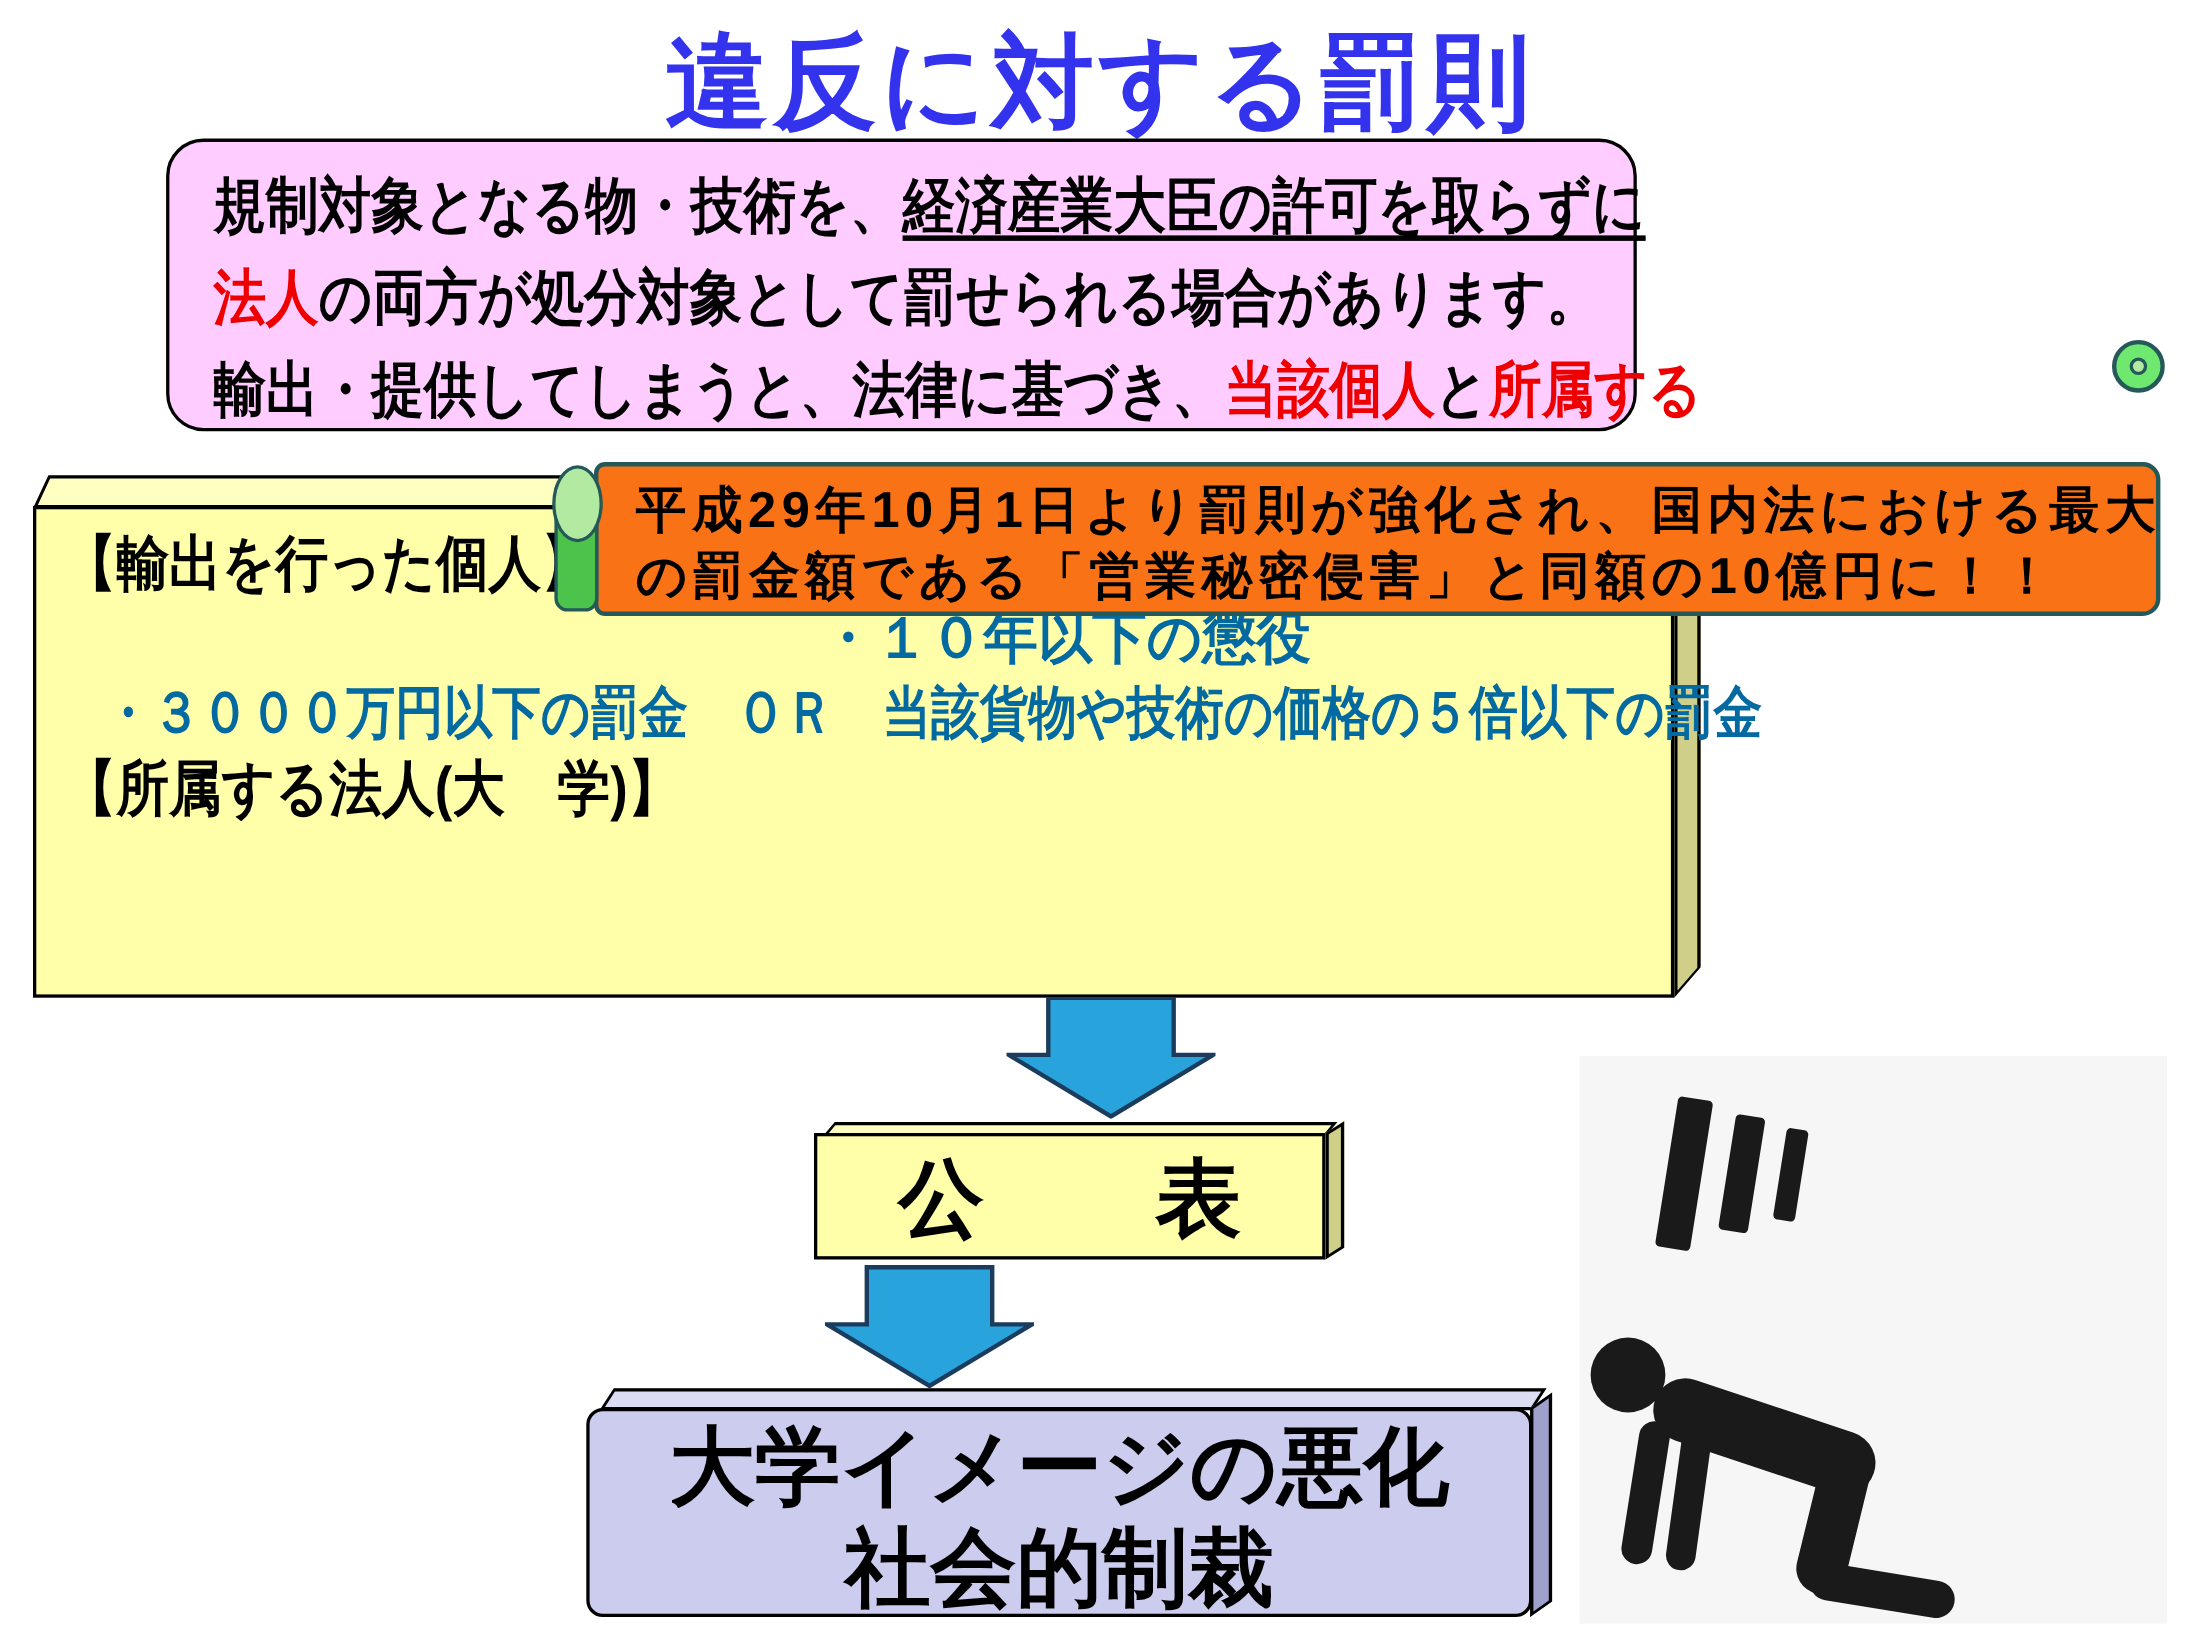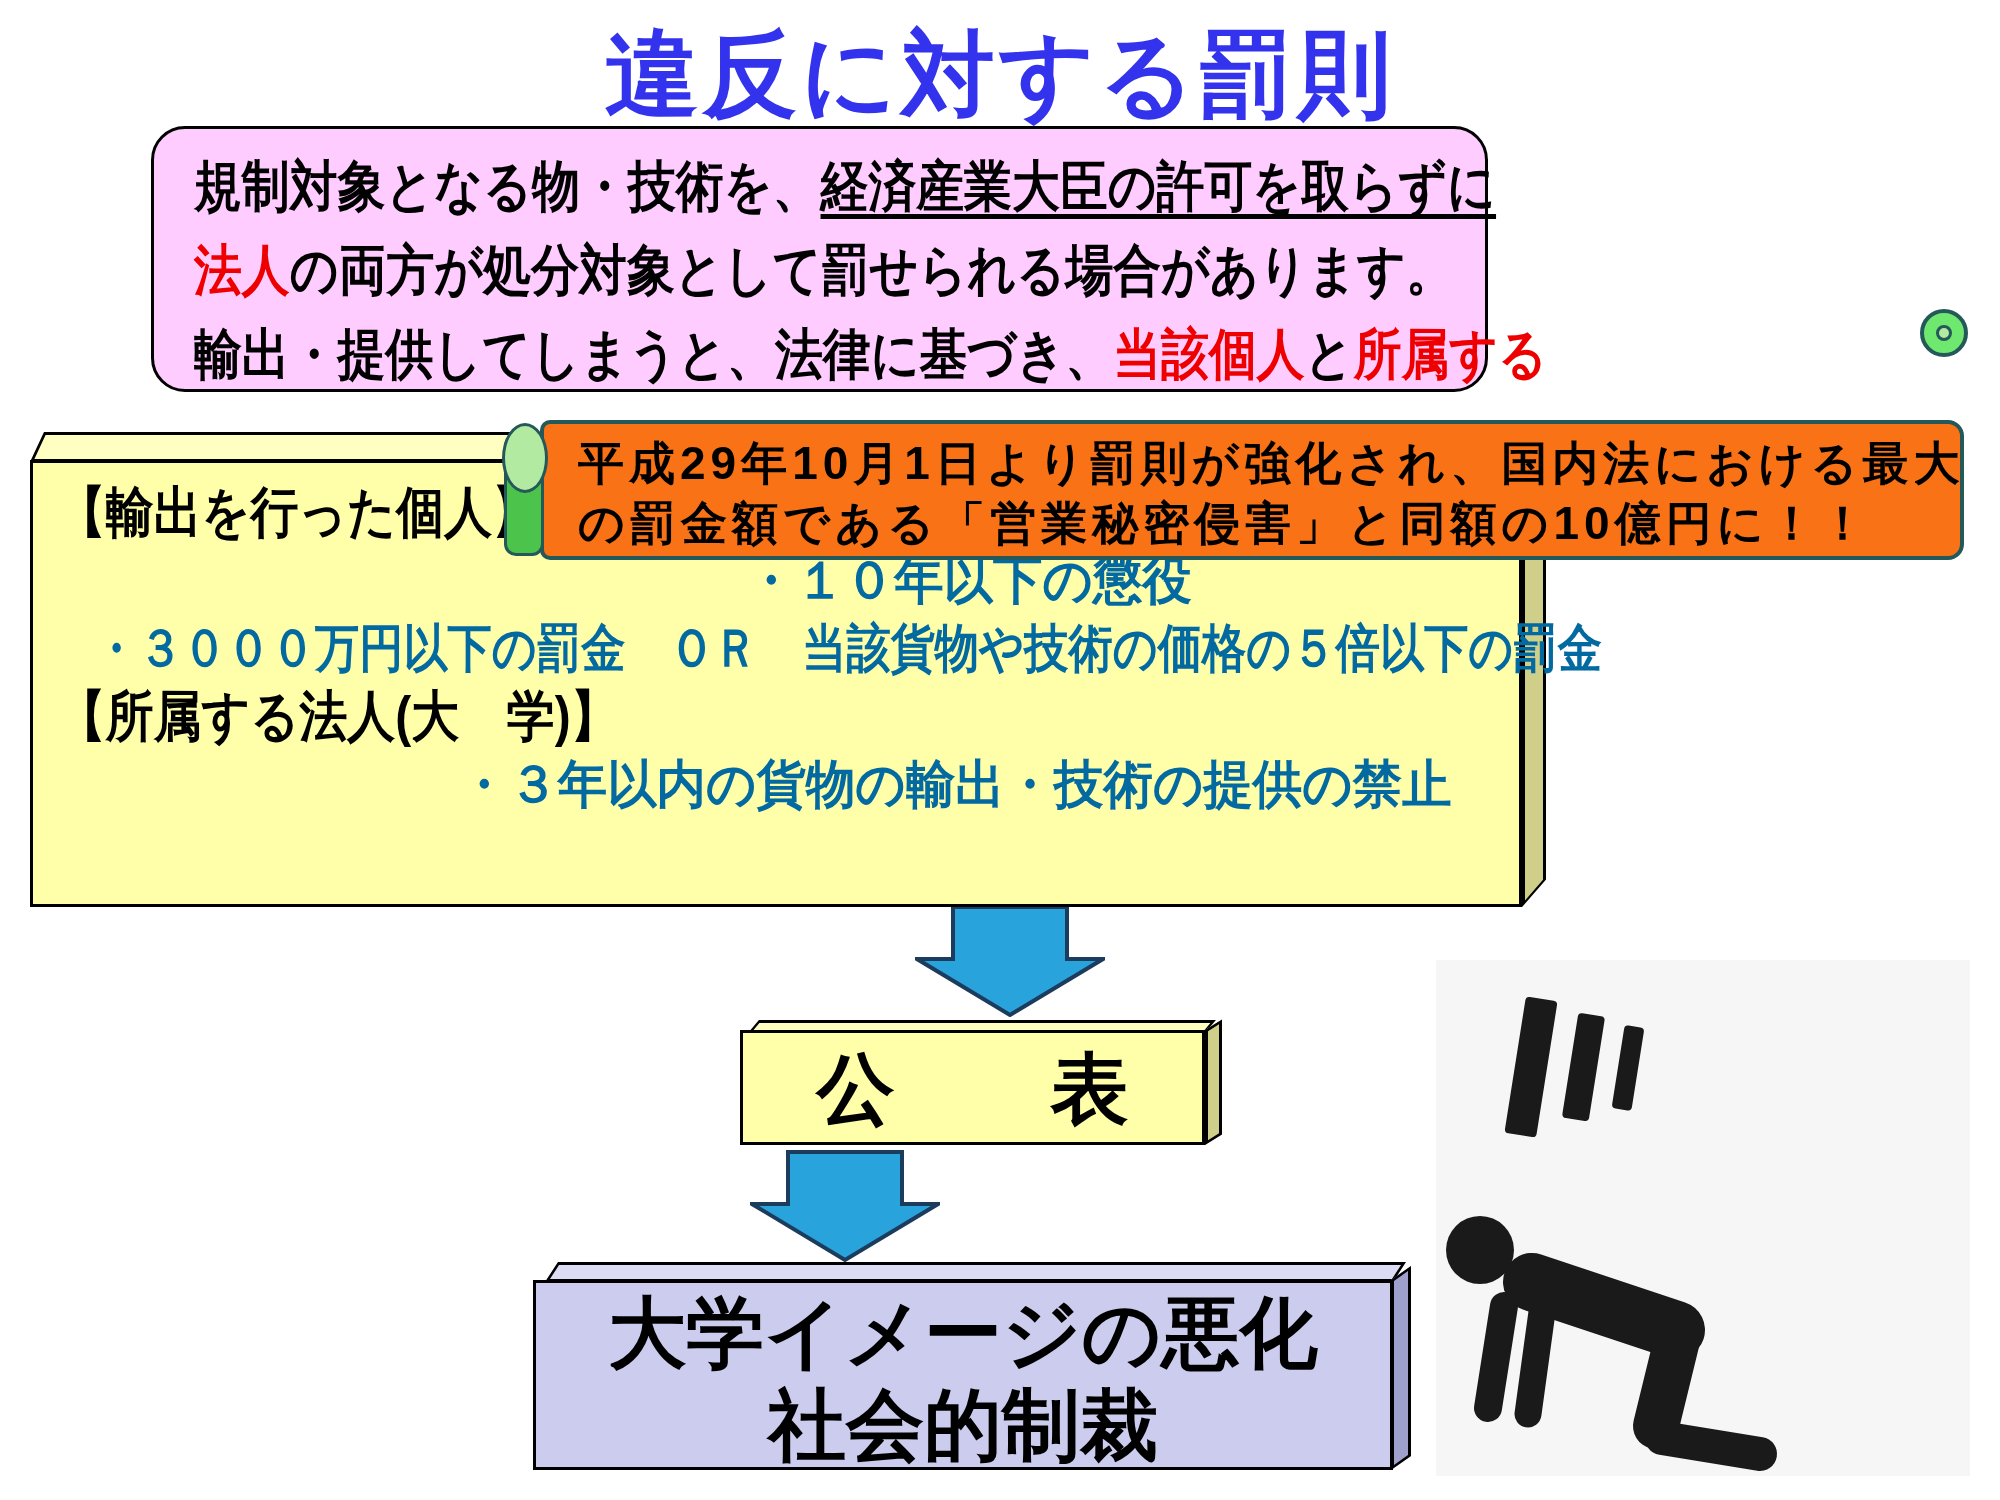--- a/index.html
+++ b/index.html
@@ -56,21 +56,21 @@
   #an-right{left:1205px;top:1030px;width:17px;height:115px;background:#cfcf8a;
             transform:skewY(-32deg);transform-origin:0 0;}
   #an-main {left:740px;top:1030px;width:465px;height:115px;background:#ffffaa;
             text-align:center;font-size:78px;line-height:112px;white-space:nowrap;}
 
   
   #rb-top  {left:545px;top:1262px;width:848px;height:20px;background:#dcdcf4;
             transform:skewX(-33deg);transform-origin:0 100%;}
   #rb-right{left:1391px;top:1280px;width:20px;height:190px;background:#a0a0cc;
             transform:skewY(-35deg);transform-origin:0 0;}
-  #rb-main {left:533px;top:1280px;width:860px;height:190px;background:#ccccee;text-align:center;}
+  #rb-main {left:533px;top:1280px;width:860px;height:190px;background:#ccccee;text-align:center;border-radius:15px;}
   .rb-line{font-size:78px;line-height:92px;white-space:nowrap;}
   #rb-main .rb-line:first-child{margin-top:4px;}
 
   
   #pictogram{position:absolute;left:1420px;top:960px;z-index:1;}
 </style>
 </head>
 <body>
 
 <div class="stage">
@@ -96,21 +96,20 @@
   </div>
 
   <div class="face" id="pb-top"></div>
   <div class="face" id="pb-right"></div>
   <div class="face" id="pb-main"></div>
   <div class="pb-text">
     <div class="pl phead"><span class="cond">【輸出を行った個人】</span></div>
     <div class="pl pitem"><span class="c95">・１０年以下の懲役</span></div>
     <div class="pl pitem"><span class="c85">・３０００万円以下の罰金　ＯＲ　当該貨物や技術の価格の５倍以下の罰金</span></div>
     <div class="pl phead"><span class="cond">【所属する法人(大　学)】</span></div>
-    <div class="pl pitem"><span class="c95">・３年以内の貨物の輸出・技術の提供の禁止</span></div>
   </div>
 
   <div id="banner">
     <div id="banner-text">
       <div>平成29年10月1日より罰則が強化され、国内法における最大</div>
       <div>の罰金額である「営業秘密侵害」と同額の10億円に！！</div>
     </div>
   </div>
   <div id="roll"></div>
   <div id="roll-cap"></div>

